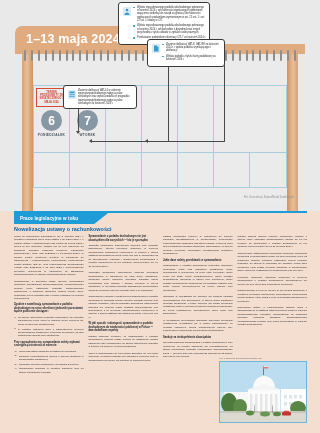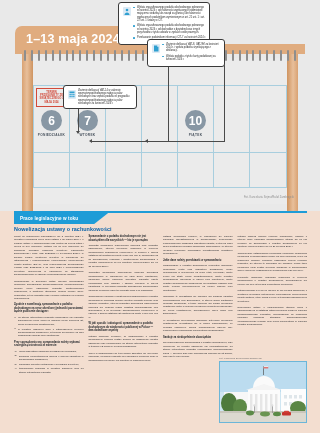--- a/index.html
+++ b/index.html
@@ -338,24 +338,20 @@
       <div class="holiday-banner">TERMIN PRZESUNIĘTY ZE ŚWIĄTECZNEGO 3 MAJA 2024</div>
       <div class="day-circle">6</div>
       <div class="day-name">PONIEDZIAŁEK</div>
     </div>
     <div class="cal-cell">
       <div class="day-circle">7</div>
       <div class="day-name">WTOREK</div>
     </div>
     <div class="cal-cell"></div>
     <div class="cal-cell"></div>
-    <div class="cal-cell">
-      <div class="day-circle">10</div>
-      <div class="day-name">PIĄTEK</div>
-    </div>
     <div class="cal-cell"></div>
     <div class="cal-cell"></div>
   </div>
 
   <div class="cal-row2">
     <div></div>
     <div></div>
     <div></div>
     <div></div>
     <div></div>

